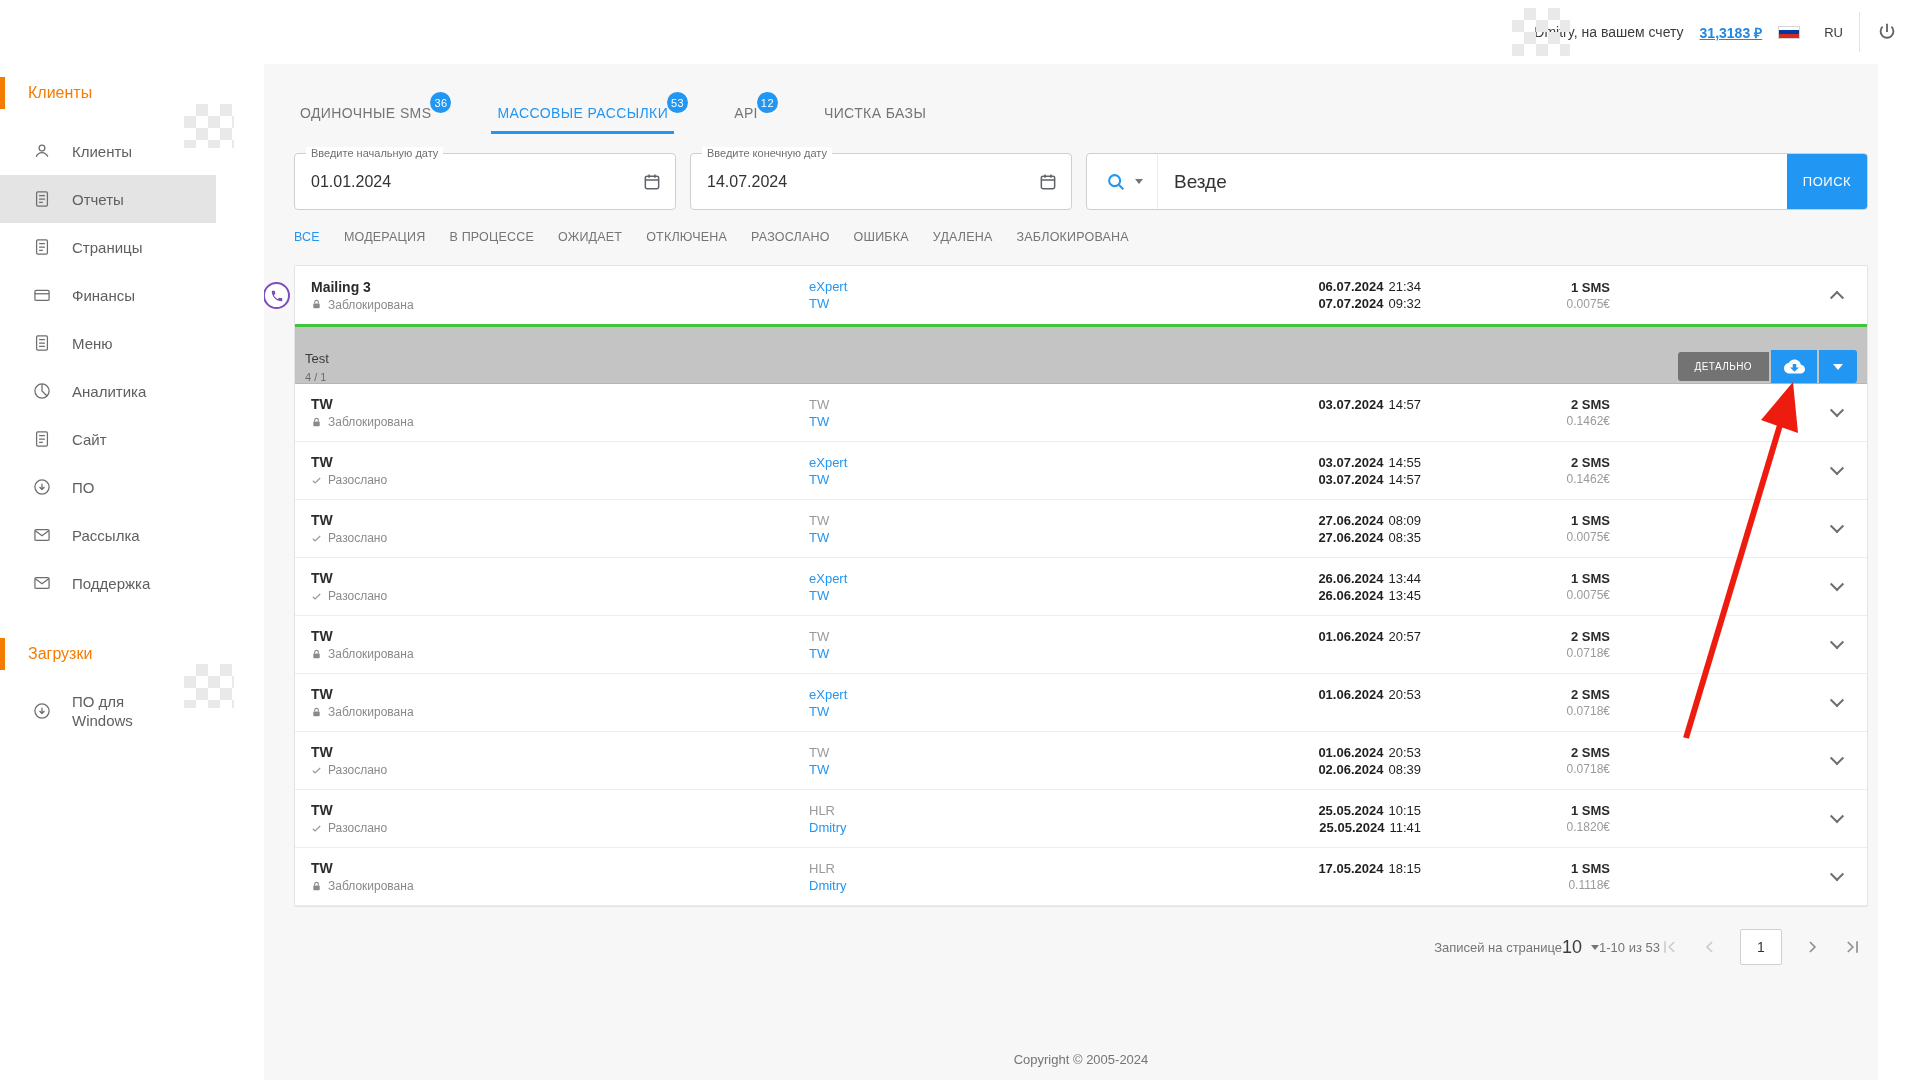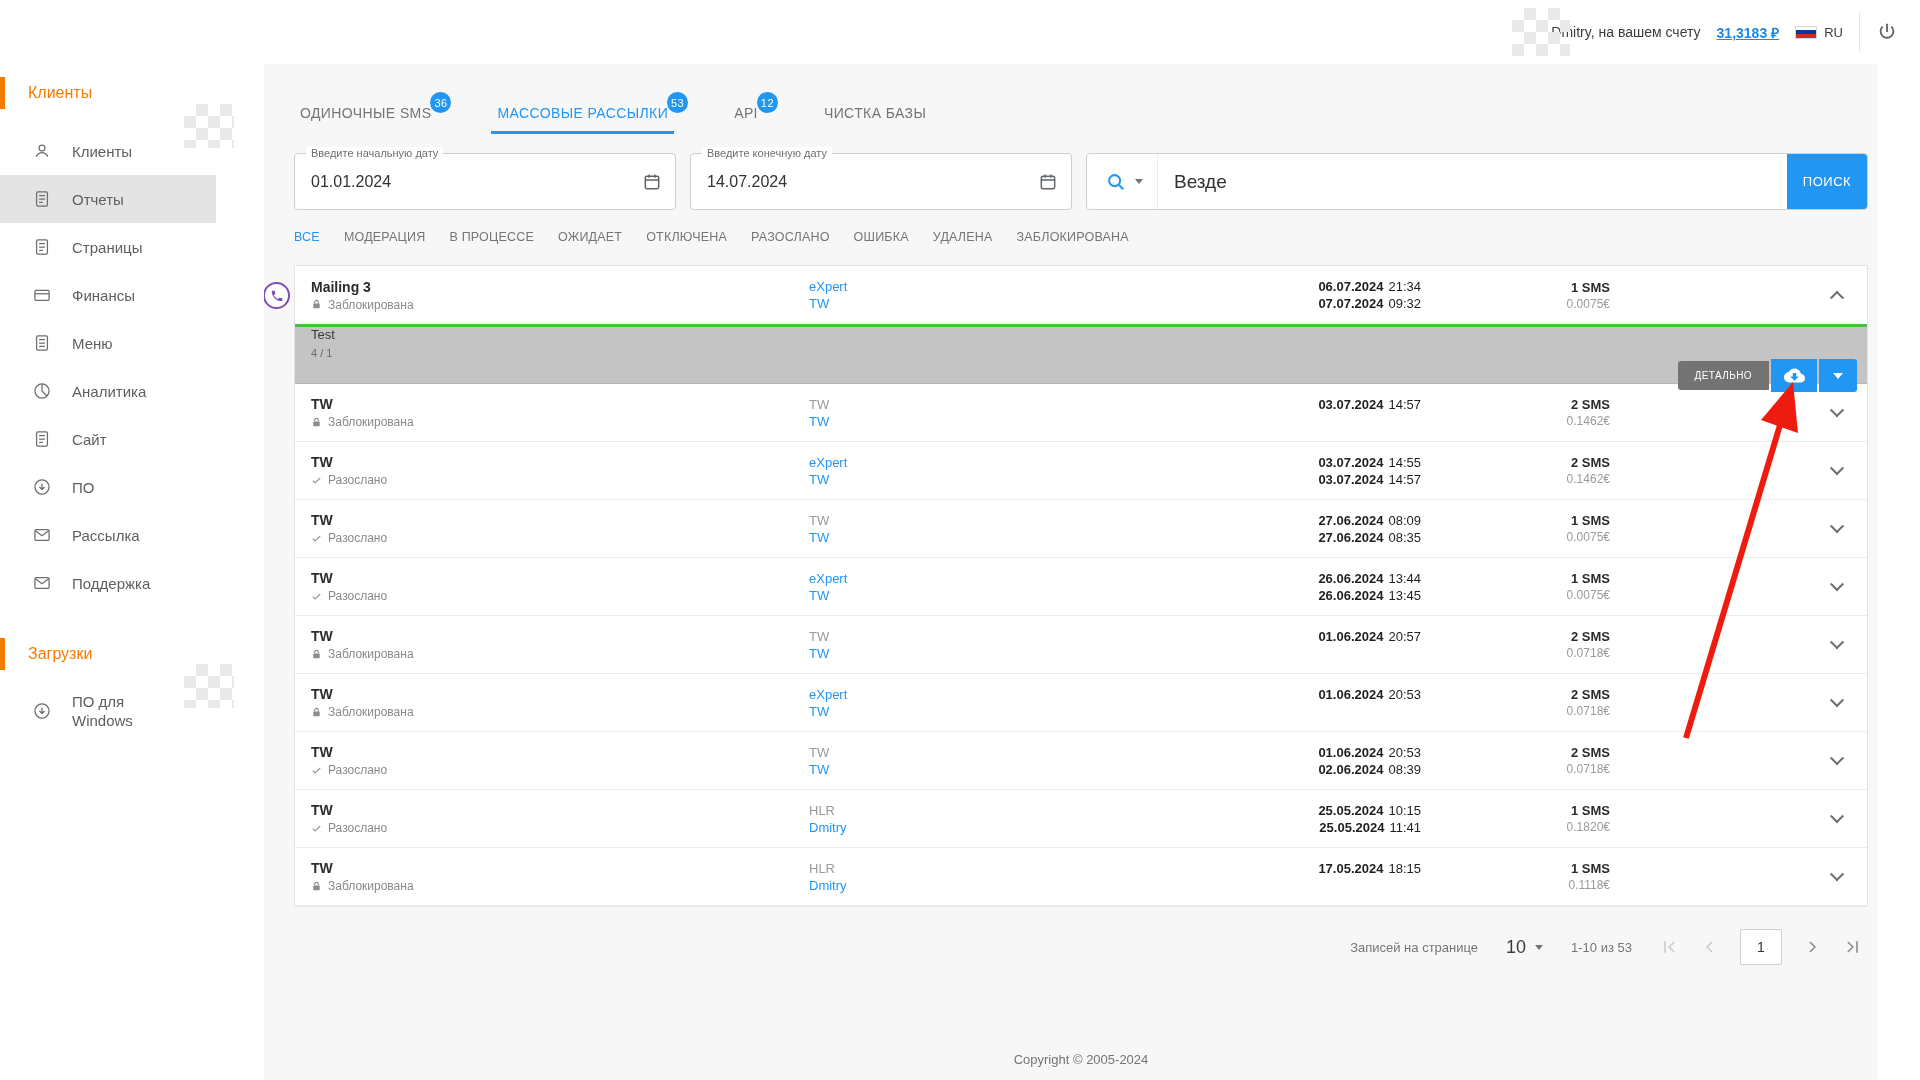--- a/index.html
+++ b/index.html
@@ -7,21 +7,21 @@
   body { font-family:"Liberation Sans", sans-serif; background:#ffffff; position:relative; overflow:hidden; }
 
   .checker { background-image:conic-gradient(#e9e9e9 25%, transparent 25% 50%, #e9e9e9 50% 75%, transparent 75%); background-size:24px 24px; }
 
   
   .header { position:absolute; top:0; left:0; right:0; height:64px; background:#fff; z-index:5;
             display:flex; align-items:center; justify-content:flex-end; padding-right:22px; gap:16px; }
   .hdr-deco { position:absolute; left:1512px; top:8px; width:58px; height:48px; }
   .user-text { font-size:14px; color:#3c3c3c; }
   .balance-link { font-size:14px; font-weight:700; color:#1e88e5; text-decoration:underline; cursor:pointer; }
-  .lang { display:flex; align-items:center; gap:7px; cursor:pointer; }
+  .lang { display:flex; align-items:center; gap:24px; cursor:pointer; }
   .flag { width:22px; height:13px; border:1px solid #d5d5d5; display:flex; flex-direction:column; }
   .flag span { flex:1; }
   .flag .w { background:#fff; } .flag .b { background:#0039a6; } .flag .r { background:#d52b1e; }
   .lang-code { font-size:13px; color:#3c3c3c; }
   .power { border-left:1px solid #e3e3e3; padding-left:16px; height:40px; display:flex; align-items:center; cursor:pointer; }
 
   
   .sidebar { position:absolute; top:64px; left:0; width:264px; bottom:0; background:#fff; z-index:4; padding-top:8px; }
   .side-deco { position:absolute; left:184px; width:50px; height:44px; }
   .deco-clients { top:40px; }
@@ -96,36 +96,36 @@
   .tm { margin-left:5px; font-weight:400; }
   .c-sms { text-align:right; }
   .sms-n { font-size:13px; font-weight:700; color:#2b2b2b; }
   .sms-p { font-size:12px; color:#9a9a9a; margin-top:2px; }
   .c-chev { display:flex; justify-content:center; }
   .chev { width:10px; height:10px; border-right:2px solid #6f6f6f; border-bottom:2px solid #6f6f6f; }
   .chev-down { transform:rotate(45deg) translate(-2px,-2px); }
   .chev-up { transform:rotate(-135deg) translate(-2px,-2px); }
   .green-sep { height:3px; background:#3fc43c; }
   .expanded { height:57px; background:#c4c4c4; border-bottom:1px solid #b5b5b5;
-              display:flex; align-items:flex-start; padding:0 10px 0 16px;flex-direction:column; }
+              display:flex; align-items:flex-end; padding:0 10px 0 10px; }
   .exp-name { font-size:13px; color:#3a3a3a; }
   .exp-count { font-size:11px; color:#6b6b6b; margin-top:5px; }
   .exp-actions { margin-left:auto; display:flex; align-items:center; }
   .btn-detail { height:29px; padding:0 17px; background:#737373; color:#fff; font-size:10px; letter-spacing:.4px;
                 display:flex; align-items:center; border:none; border-radius:3px 0 0 3px; cursor:pointer;
                 font-family:"Liberation Sans", sans-serif; }
   .btn-cloud { width:46px; height:33px; background:#2196f3; margin-left:2px; border:none;
                display:flex; align-items:center; justify-content:center; cursor:pointer; }
   .btn-cloud svg { width:21px; height:21px; }
   .btn-caret { width:38px; height:33px; background:#2196f3; margin-left:2px; border:none; border-radius:0 3px 3px 0;
                display:flex; align-items:center; justify-content:center; cursor:pointer; }
   .tri { width:0; height:0; border-left:5px solid transparent; border-right:5px solid transparent; border-top:6px solid #fff; }
 
   
-  .pagination { display:flex; align-items:center; justify-content:flex-end; gap:28px; margin-top:19px;
+  .pagination { display:flex; align-items:center; justify-content:flex-end; margin-top:19px;
                 padding-right:6px; height:42px; font-size:13px; color:#757575; }
   .per-page { display:flex; align-items:center; gap:9px; cursor:pointer; }
   .per-page-val { color:#3c3c3c; font-size:18px; }
   .range { color:#757575; }
   .pnav { display:flex; align-items:center; gap:20px; }
   .pbtn { display:flex; align-items:center; cursor:pointer; color:#8f8f8f; }
   .pbtn.disabled { color:#cccccc; }
   .pi { width:20px; height:20px; stroke:currentColor; stroke-width:2; fill:none; }
   .page-box { width:42px; height:36px; border:1px solid #d0d0d0; border-radius:2px; background:#fff;
               display:flex; align-items:center; justify-content:center; font-size:14px; color:#333; cursor:pointer; }

